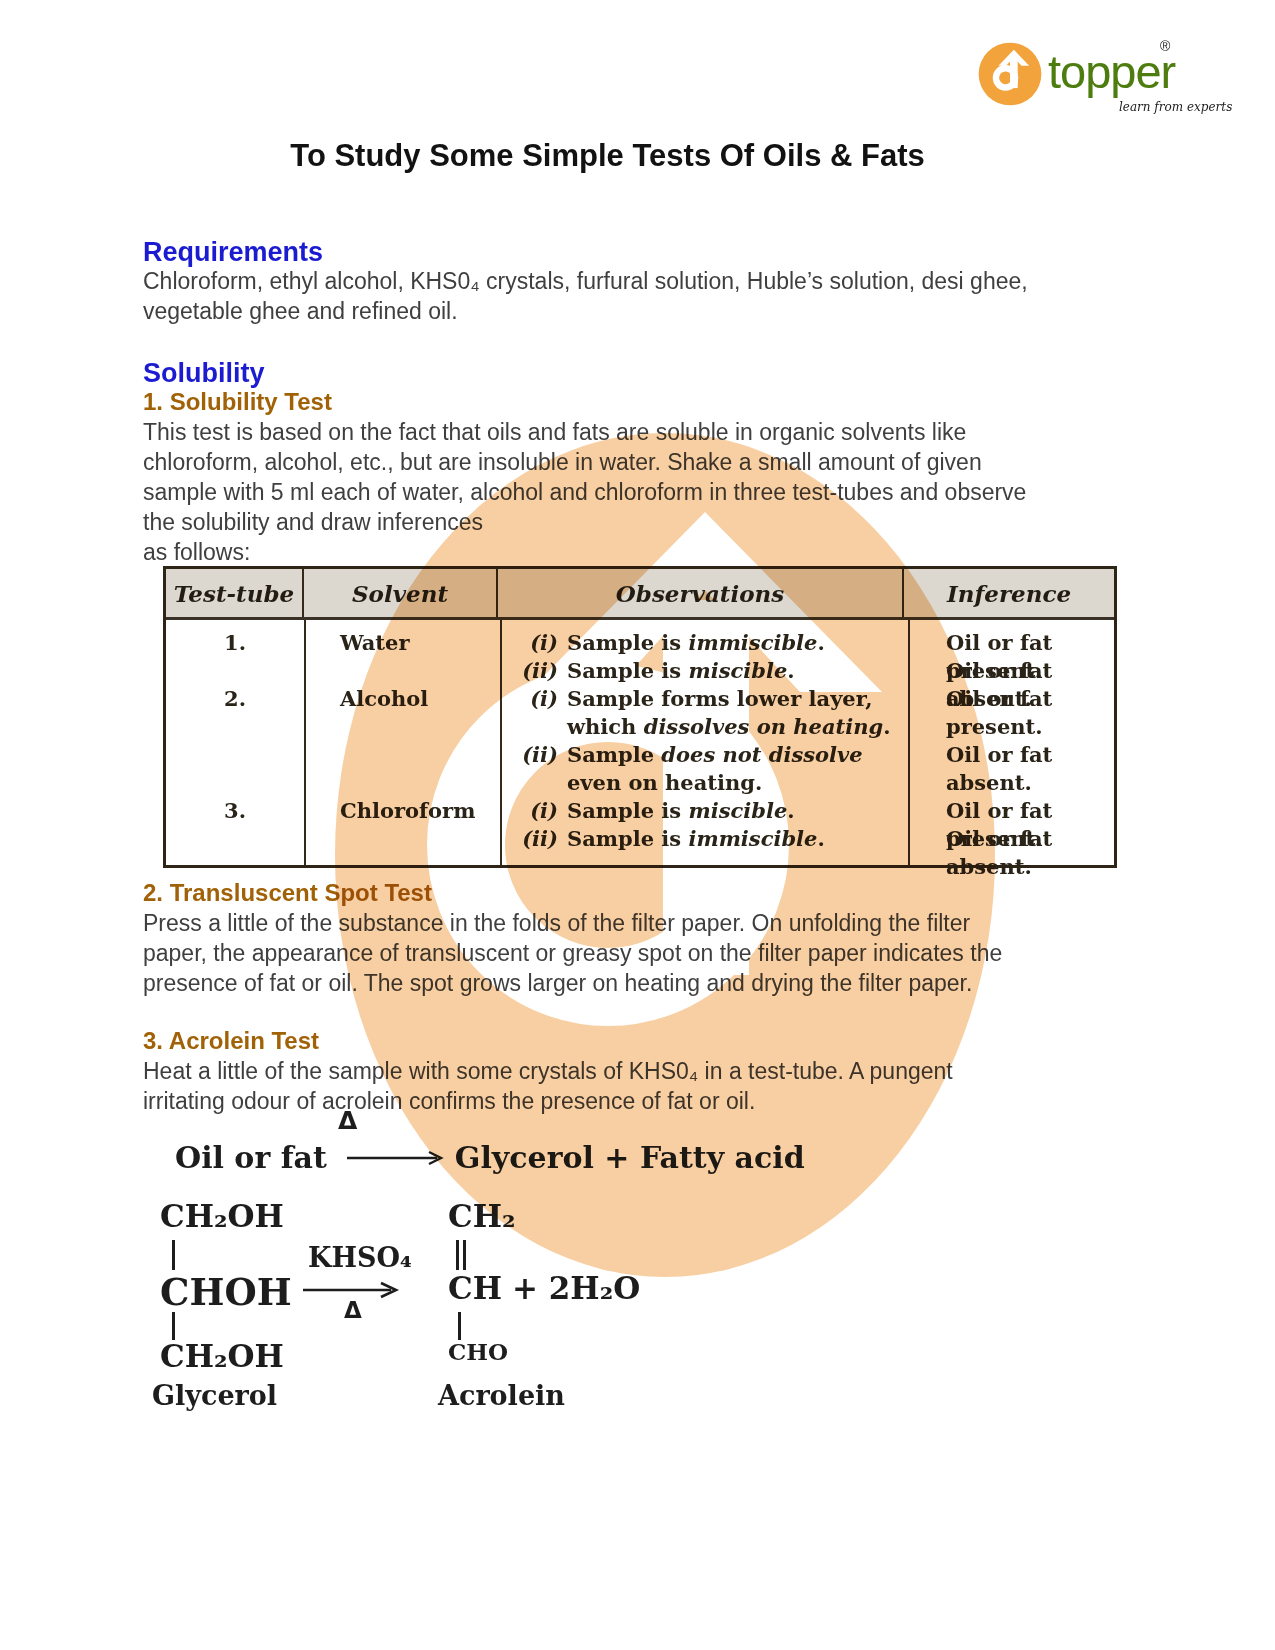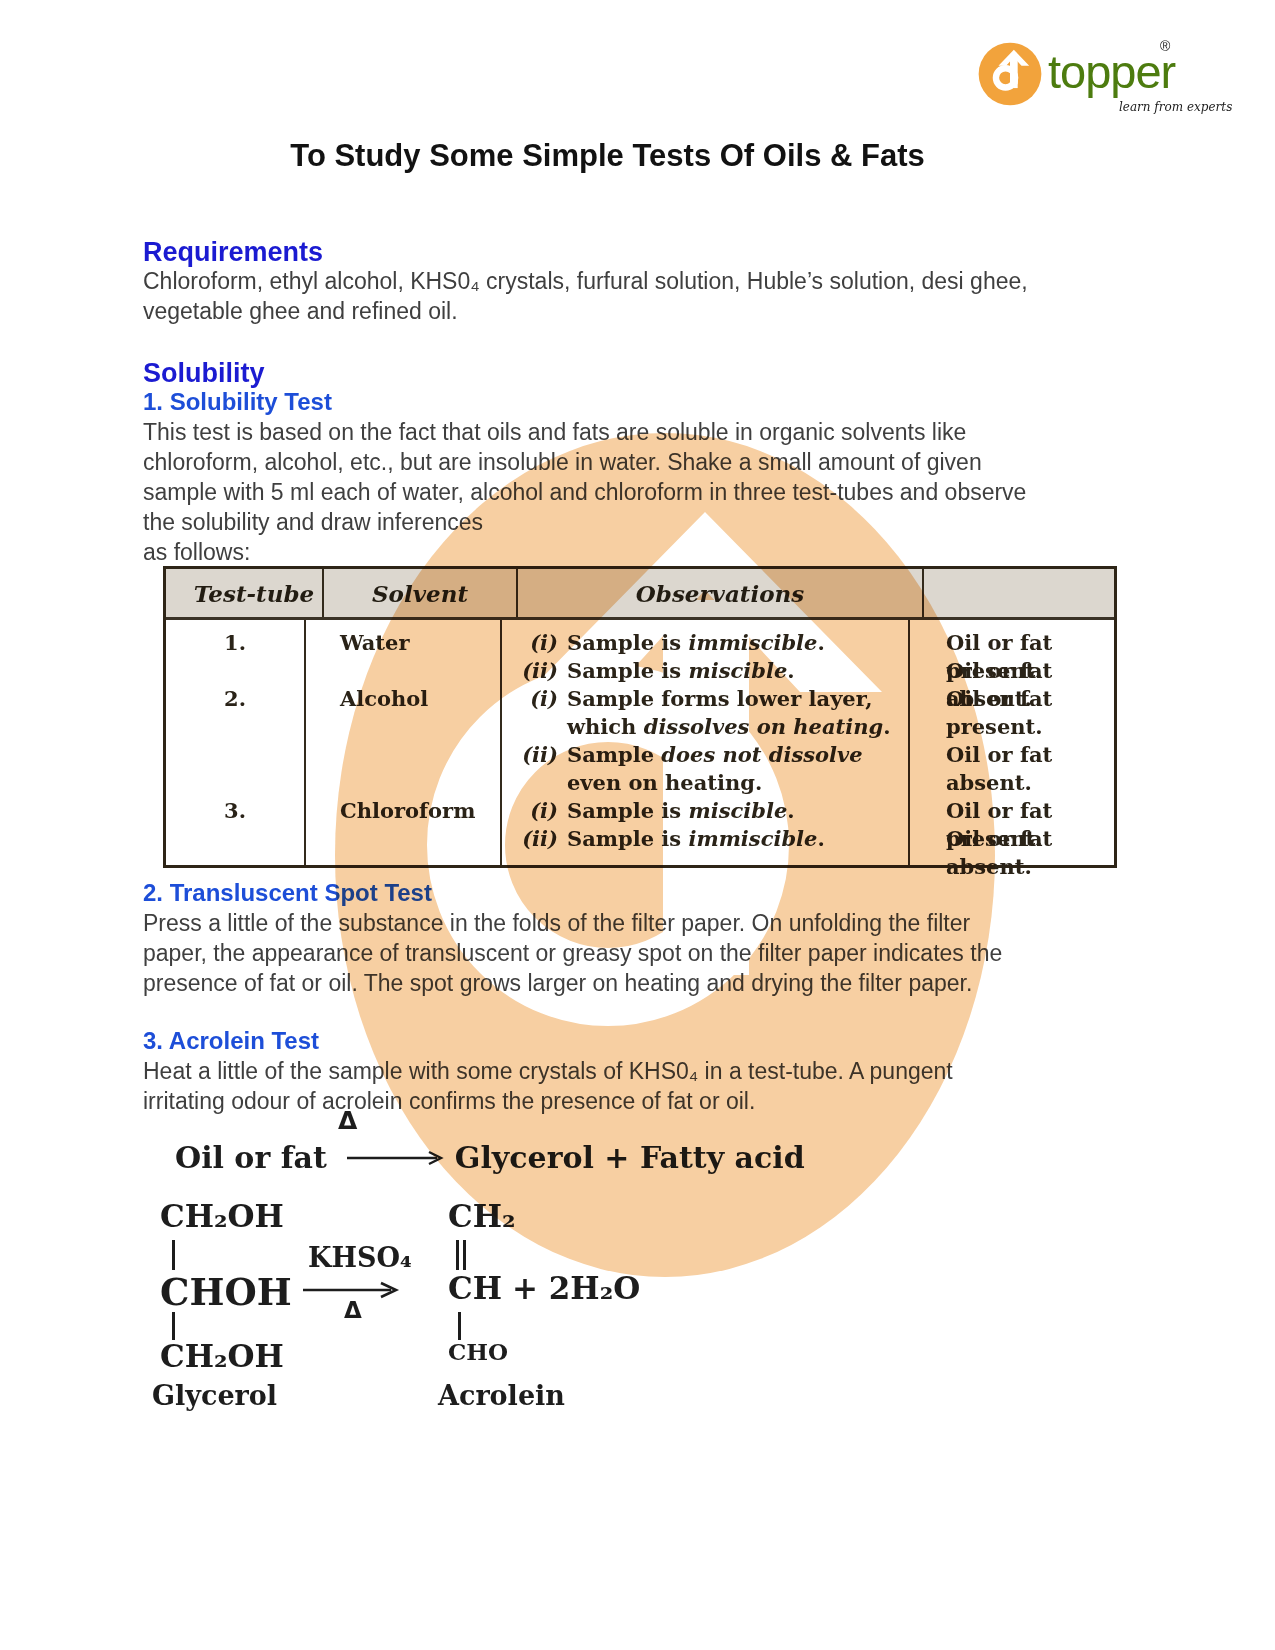--- a/index.html
+++ b/index.html
@@ -25,30 +25,30 @@
   .logo-tagline{
     position:absolute; left:120px; top:62px; font-size:12px; color:#1c1c1c;
     font-family:"DejaVu Serif",serif; font-style:italic; white-space:nowrap;margin-left:21px;
   }
   
   .doc-title{
     position:absolute; left:0; top:138px; width:1215px; text-align:center;
     font-size:31px; font-weight:bold; color:#121212; z-index:20;
   }
   .h-blue{position:absolute; font-size:27px; font-weight:bold; color:#1b1bd1; z-index:20;}
-  .h-black{position:absolute; font-size:24px; font-weight:bold; color:#1d4ed8; z-index:20;}
+  .h-black{position:absolute; font-size:24px; font-weight:bold; color:#a16207; z-index:20;}
   .para{position:absolute; font-size:23px; line-height:30px; color:#3f3f3f; z-index:20; white-space:nowrap;}
   
   .stable{
     position:absolute; left:163px; top:566px; width:948px; z-index:20;
     border:3px solid #2e2517; background:transparent;
     font-family:"DejaVu Serif","Liberation Serif",serif; color:#26201626; 
   }
   .thead{display:grid; grid-template-columns:138px 194px 406px 1fr;
-    background:#dcd7cf; border-bottom:3px solid #3a3226;padding-left:20px;}
+    background:#dcd7cf; border-bottom:3px solid #3a3226;}
   .th{
     padding:11px 0 10px 0; text-align:center;
     font-size:23px; font-weight:bold; font-style:italic; color:#221c12;
   }
   .th.b{border-right:2px solid #332a1c;}
   .tbody{display:flex; min-height:222px;}
   .tcol{padding-top:9px; padding-bottom:12px;}
   .tcol.b{border-right:2px solid #332a1c;}
   .tcol-1{width:138px;} .tcol-2{width:194px;} .tcol-3{width:406px;} .tcol-4{flex:1;}
   .trow{height:28px; line-height:28px; font-size:21px; font-weight:bold; color:#28211595;}
@@ -101,20 +101,21 @@
       <div>sample with 5 ml each of water, alcohol and chloroform in three test-tubes and observe</div>
       <div>the solubility and draw inferences</div>
       <div>as follows:</div>
     </div>
 
   <div class="stable">
     <div class="thead">
       <div class="th b">Test-tube</div>
       <div class="th b">Solvent</div>
       <div class="th b">Observations</div>
+      <div class="th">Inference</div>
     </div>
     <div class="tbody">
       <div class="tcol tcol-1 b" id="col-testtube">
           <div class="trow">1.</div>
           <div class="trow"></div>
           <div class="trow">2.</div>
           <div class="trow"></div>
           <div class="trow"></div>
           <div class="trow"></div>
           <div class="trow">3.</div>

